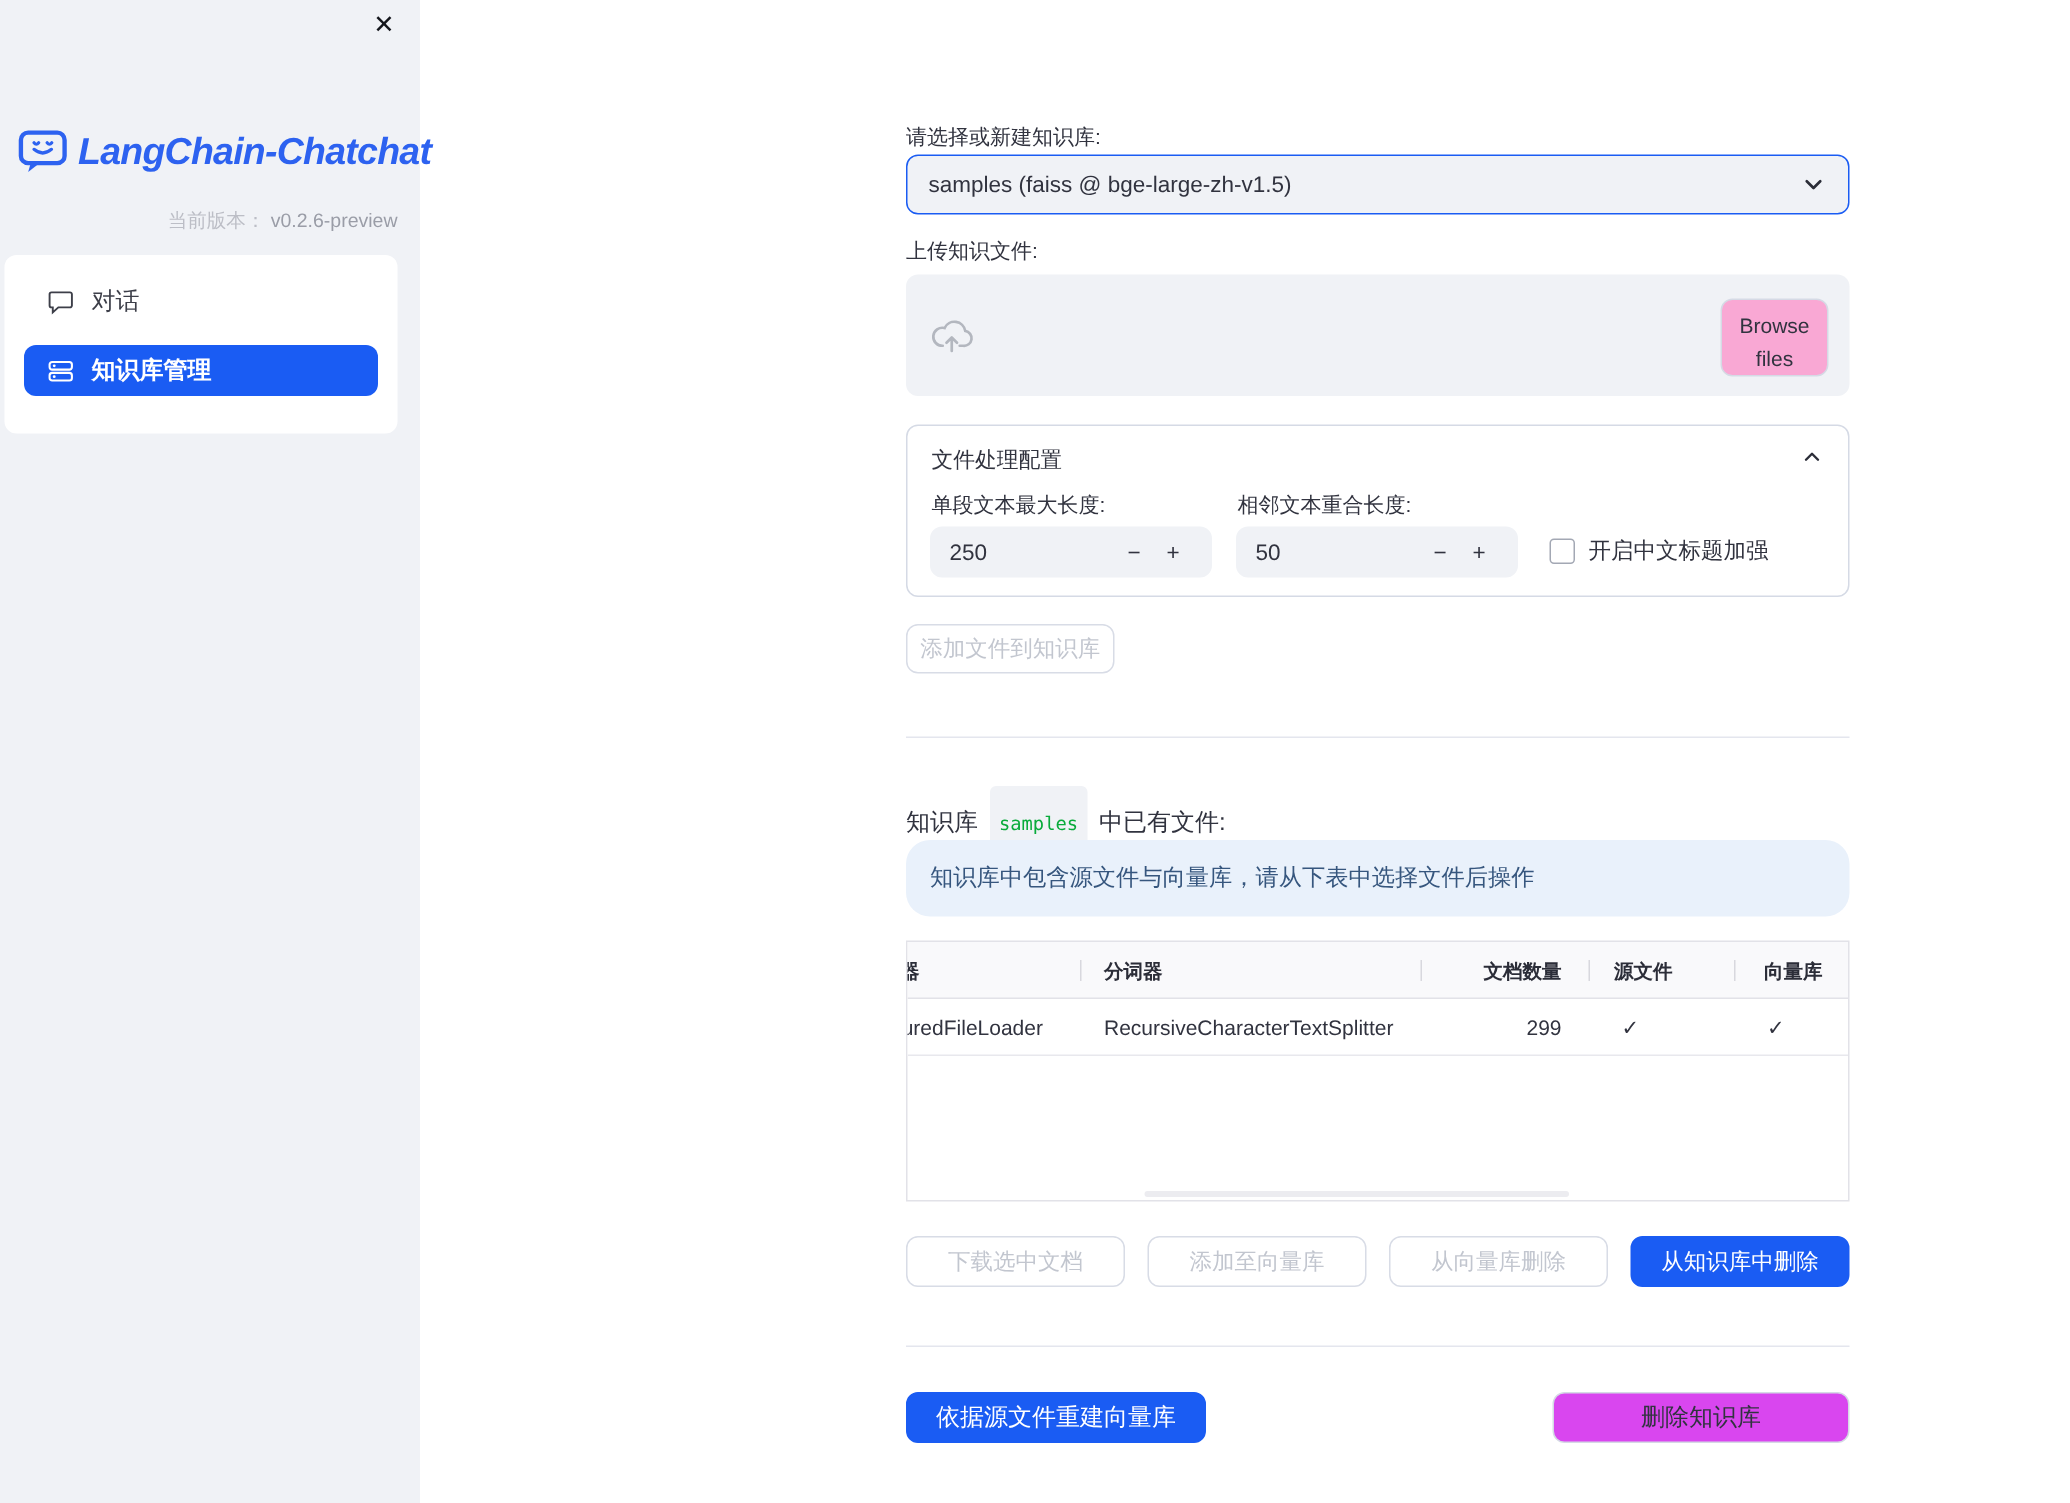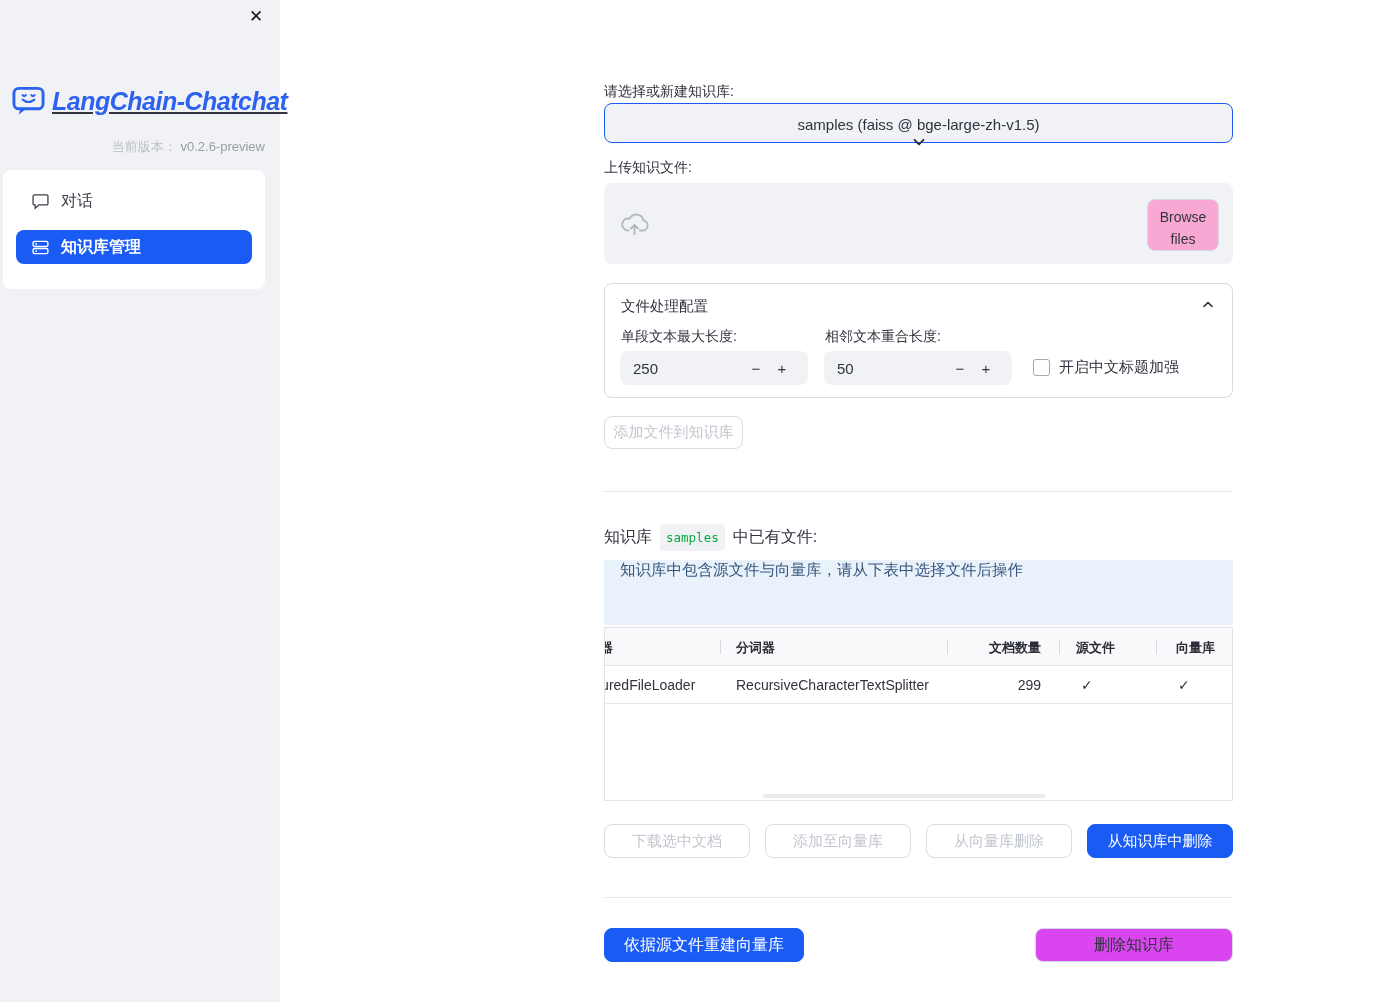--- a/index.html
+++ b/index.html
@@ -3,36 +3,36 @@
 <meta charset="utf-8">
 <style>
   * { margin:0; padding:0; box-sizing:border-box; }
   html,body { width:1380px; height:1002px; overflow:hidden; }
   body { font-family:"Liberation Sans","DejaVu Sans",sans-serif; background:#ffffff; color:#31333f; position:relative; }
 
   
   .sidebar { position:absolute; left:0; top:0; width:280px; height:1002px; background:#f0f2f6; }
   .close-btn { position:absolute; top:6px; right:13px; width:22px; height:22px; font-size:17px; line-height:22px;
     text-align:center; color:#14161c; cursor:pointer; font-weight:400; }
-  .logo-row { position:absolute; left:12px; top:86px; display:flex; align-items:center; gap:7px;text-decoration:underline; }
+  .logo-row { position:absolute; left:12px; top:86px; display:flex; align-items:center; gap:7px; }
   .logo-text { font-size:25px; font-weight:bold; font-style:italic; color:#2d62f0; letter-spacing:-0.5px; white-space:nowrap; }
   .version-row { position:absolute; right:15px; top:138px; font-size:13px; text-align:right; }
   .version-label { color:#bcbec6; }
   .version-value { color:#9a9da7; }
   .menu-card { position:absolute; left:3px; top:170px; width:262px; height:119px; background:#ffffff; border-radius:8px; padding:14px 13px; }
   .menu-item { height:34px; display:flex; align-items:center; gap:12px; padding:0 16px; border-radius:8px; cursor:pointer; margin-bottom:12px; }
   .menu-item .mi-label { font-size:16px; color:#3d3f49; }
   .menu-item.selected { background:#1a5cf3; }
   .menu-item.selected .mi-label { color:#ffffff; font-weight:bold; }
 
   
   .field-label { position:absolute; font-size:14px; color:#31333f; }
 
   .selectbox { position:absolute; left:604px; top:103px; width:629px; height:40px; background:#f0f2f6;
-    border:1px solid #1a5cf3; border-radius:8px; display:flex; align-items:center; padding:12px 14px; cursor:pointer;flex-direction:column; }
+    border:1px solid #1a5cf3; border-radius:8px; display:flex; align-items:center; padding:0 14px; cursor:pointer; }
   .selectbox .sel-value { font-size:15px; color:#31333f; flex:1; }
 
   .uploader { position:absolute; left:604px; top:183px; width:629px; height:81px; background:#f0f2f6; border-radius:8px;
     display:flex; align-items:center; padding:0 16px; }
   .up-title { font-size:16px; color:#31333f; margin-bottom:5px; }
   .up-hint { font-size:12.5px; color:#8a8e9a; line-height:1.3; width:478px; }
   .browse-btn { position:absolute; right:14px; top:16px; width:72px; height:52px; background:#f9a8d4; border:1px solid #d5dae5;
     border-radius:8px; font-size:14px; color:#31333f; text-align:center; line-height:1.6; padding-top:6px; cursor:pointer; }
 
   .expander { position:absolute; left:604px; top:283px; width:629px; height:115px; border:1px solid #d5dae5; border-radius:8px; background:#ffffff; }
@@ -51,24 +51,24 @@
   .btn.secondary { background:#d946ef; border:1px solid #d5dae5; color:#31333f; }
   .btn.disabled { background:#ffffff; border:1px solid #d8dce6; color:#c2c6cf; cursor:default; }
   .btn.primary { background:#1a5cf3; border:1px solid #1a5cf3; color:#ffffff; }
 
   .add-btn { position:absolute; left:604px; top:416px; width:139px; height:33px; }
   .divider { position:absolute; left:604px; width:629px; height:1px; background:#e4e6ee; }
 
   .kbline { position:absolute; left:604px; top:524px; display:flex; align-items:center; gap:8px; }
   .kbline .kb-text { font-size:16px; color:#31333f; }
   .kb-code { font-family:"DejaVu Sans Mono","Liberation Mono",monospace; font-size:12.5px; color:#09ab3b;
-    background:#f0f2f6; padding:6px 6px; border-radius:4px;text-align:center; }
-
-  .infobox { position:absolute; left:604px; top:560px; width:629px; height:65px; background:#e9f1fb; border-radius:0;
-    display:flex; padding:0 16px; }
+    background:#f0f2f6; padding:17px 6px; border-radius:4px;text-align:center; }
+
+  .infobox { position:absolute; left:604px; top:560px; width:629px; height:51px; background:#e9f1fb; border-radius:16px;
+    display:flex; align-items:center; padding:0 16px; }
   .infobox .info-text { font-size:15.5px; color:#36567e; }
 
   .datatable { position:absolute; left:604px; top:627px; width:629px; height:174px; border:1px solid #e2e2e8; background:#ffffff; overflow:hidden; }
   .dt-header { position:absolute; left:0; top:0; width:100%; height:38px; background:#f9f9fb; border-bottom:1px solid #e2e2e8; }
   .dt-header span { position:absolute; top:11px; font-size:13px; font-weight:bold; color:#2b2d38; white-space:nowrap; }
   .dt-vsep { position:absolute; top:12px; width:1px; height:14px; background:#d8d8de; }
   .dt-row { position:absolute; left:0; top:38px; width:100%; height:38px; border-bottom:1px solid #e8e8ed; background:#ffffff; }
   .dt-row span { position:absolute; top:11px; font-size:14px; color:#31333f; white-space:nowrap; }
   .hscroll-thumb { position:absolute; left:158px; bottom:2px; width:283px; height:4px; background:#ececf0; border-radius:2px; }
 

